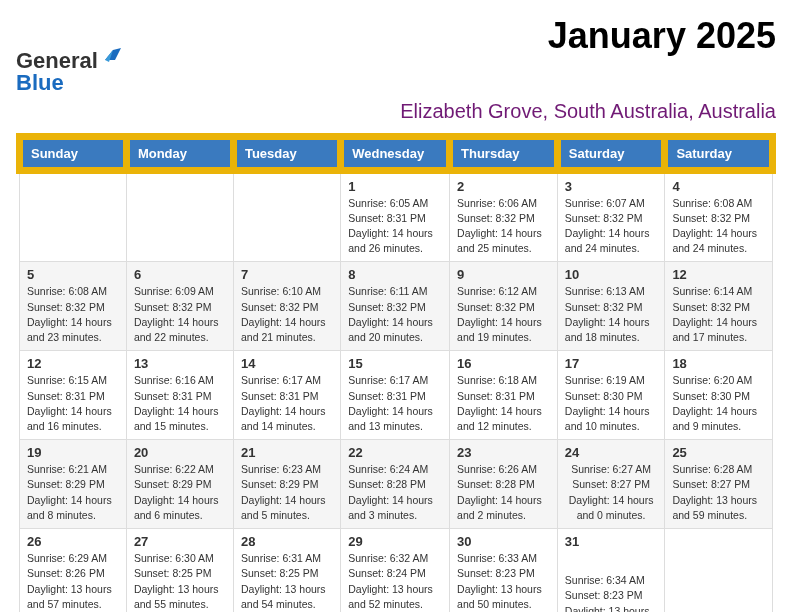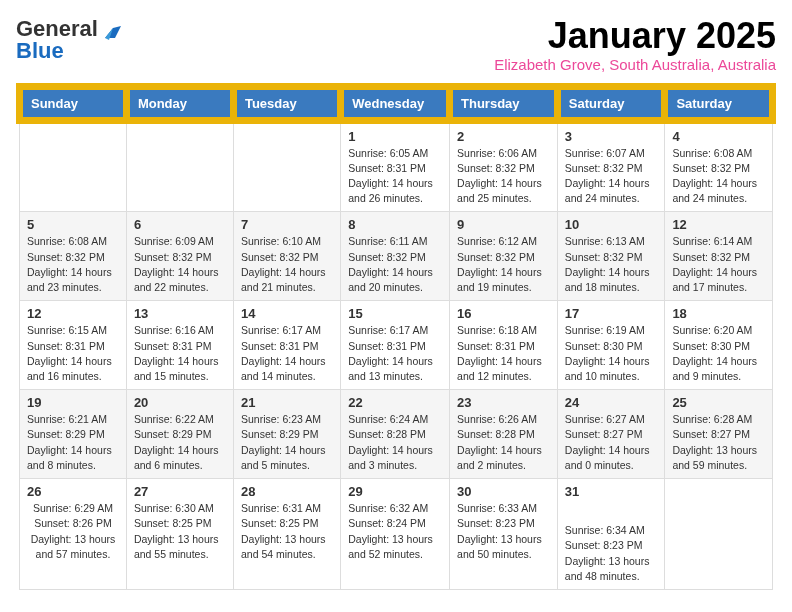--- a/index.html
+++ b/index.html
@@ -24,22 +24,23 @@
     .title-section {
       text-align: right;
     }
     .month-title {
       font-size: 36px;
       font-weight: bold;
       color: #000000;
       line-height: 1.1;
     }
     .location-title {
-      font-size: 15px;
-      color: #ec4899;
+      font-size: 20px;
+      color: #701a75;
+      margin-top: 44px;
     }
     .calendar {
       width: 100%;
       border-collapse: collapse;
       border: 1px solid #ccc;
     }
     .calendar th {
       background-color: #3a7abf;
       color: #fff;
       text-align: left;
@@ -74,21 +75,21 @@
     }
     .empty-cell {
       background: #f9f9f9;
     }
   </style>
 </head>
 <body>
 
 <div class="header">
   <div class="logo">
-    <div style="display:flex; align-items:flex-end;">
+    <div style="display:flex; align-items:flex-start;margin-top:32px;">
       <span style="font-size:22px; font-weight:bold; color:#333;">General</span>
       <svg width="22" height="16" viewBox="0 0 22 16" style="margin: 0 1px;">
         <polygon points="6,12 14,2 22,0 16,12" fill="#1a6bbf"></polygon>
         <polygon points="6,12 14,2 10,14" fill="#3a9ad9"></polygon>
       </svg>
     </div>
     <span style="font-size:22px; font-weight:bold; color:#1a6bbf; margin-top:-4px;">Blue</span>
   </div>
   <div class="title-section">
     <div class="month-title">January 2025</div>
@@ -275,37 +276,37 @@
         </td>
         <td>
           <div class="day-number">23</div>
           <div class="day-info" style="white-space: pre-line;">Sunrise: 6:26 AM
 Sunset: 8:28 PM
 Daylight: 14 hours
 and 2 minutes.</div>
         </td>
         <td>
           <div class="day-number">24</div>
-          <div class="day-info" style="white-space: pre-line;">Sunrise: 6:27 AM
+          <div class="day-info" style="white-space: pre-line; text-align: center;">Sunrise: 6:27 AM
 Sunset: 8:27 PM
 Daylight: 14 hours
 and 0 minutes.</div>
         </td>
         <td>
           <div class="day-number">25</div>
           <div class="day-info" style="white-space: pre-line;">Sunrise: 6:28 AM
 Sunset: 8:27 PM
 Daylight: 13 hours
 and 59 minutes.</div>
         </td>
       </tr>
       <tr>
         <td>
           <div class="day-number">26</div>
-          <div class="day-info" style="white-space: pre-line; text-align: center;">Sunrise: 6:29 AM
+          <div class="day-info" style="white-space: pre-line;">Sunrise: 6:29 AM
 Sunset: 8:26 PM
 Daylight: 13 hours
 and 57 minutes.</div>
         </td>
         <td>
           <div class="day-number">27</div>
           <div class="day-info" style="white-space: pre-line;">Sunrise: 6:30 AM
 Sunset: 8:25 PM
 Daylight: 13 hours
 and 55 minutes.</div>

